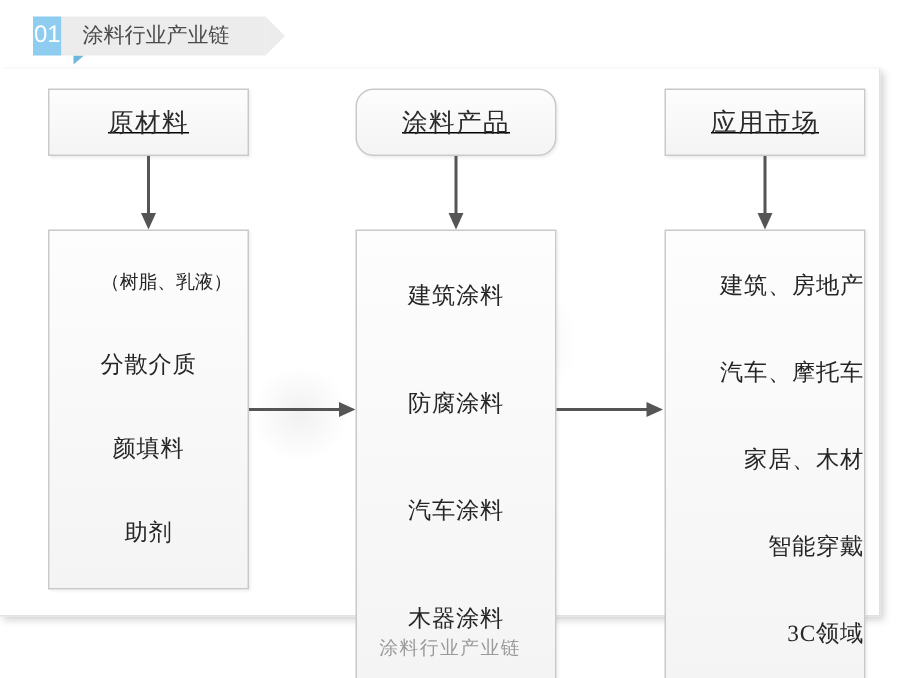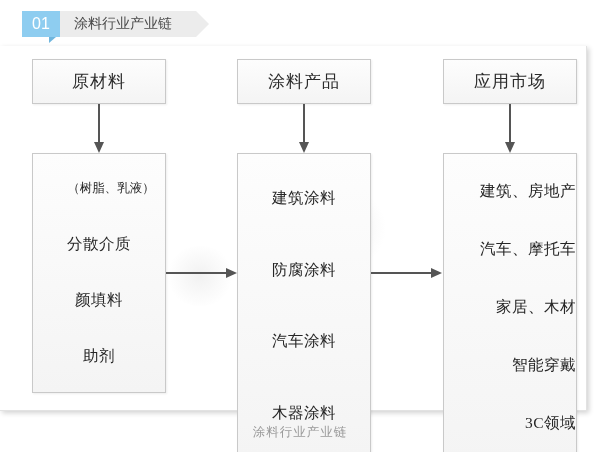--- a/index.html
+++ b/index.html
@@ -18,21 +18,21 @@
   
   #header-bar {
     position: absolute;
     left: 22px;
     top: 11px;
     height: 26px;
     display: flex;
     align-items: stretch;
   }
   #header-number {
-    width: 38px;
+    width: 19px;
     background: #8ecdf0;
     color: #ffffff;
     font-family: "Liberation Sans", sans-serif;
     font-size: 16px;
     line-height: 26px;
     text-align: center;
     letter-spacing: 0px;
   }
   #header-number-tail {
     position: absolute;
@@ -97,20 +97,21 @@
     background: linear-gradient(180deg, #fdfdfd 0%, #f4f4f4 100%);
     box-shadow: 1px 1px 2px rgba(0,0,0,0.07);
     display: flex;
     flex-direction: column;
     align-items: center;
     justify-content: center;
   }
   .box-head {
     height: 45px;
     width: 134px;
+    text-decoration: underline;
   }
   .box-head .box-label {
     font-size: 17px;
     color: #2b2b2b;
     letter-spacing: 1px;
   }
   .box-body {
     width: 134px;
     padding: 8px 0;
     justify-content: space-around;
@@ -126,21 +127,21 @@
   .box-body .row .sub {
     display: block;
     font-size: 12.5px;
     letter-spacing: 0px;
     margin-top: 1px;
     margin-left: 24px;
   }
 
   
   #box-raw-head   { left: 32px;  top: 13px; }
-  #box-prod-head  { left: 237px; top: 13px; }
+  #box-prod-head  { left: 237px; top: 13px; border-radius: 12px; }
   #box-mkt-head   { left: 443px; top: 13px; }
 
   #box-raw-body   { left: 32px;  top: 107px; height: 240px; }
   #box-prod-body  { left: 237px; top: 107px; height: 304px; }
   #box-mkt-body   { left: 443px; top: 107px; height: 308px; align-items: flex-end; }
 
   
   .arrow-v {
     position: absolute;
     width: 12px;

